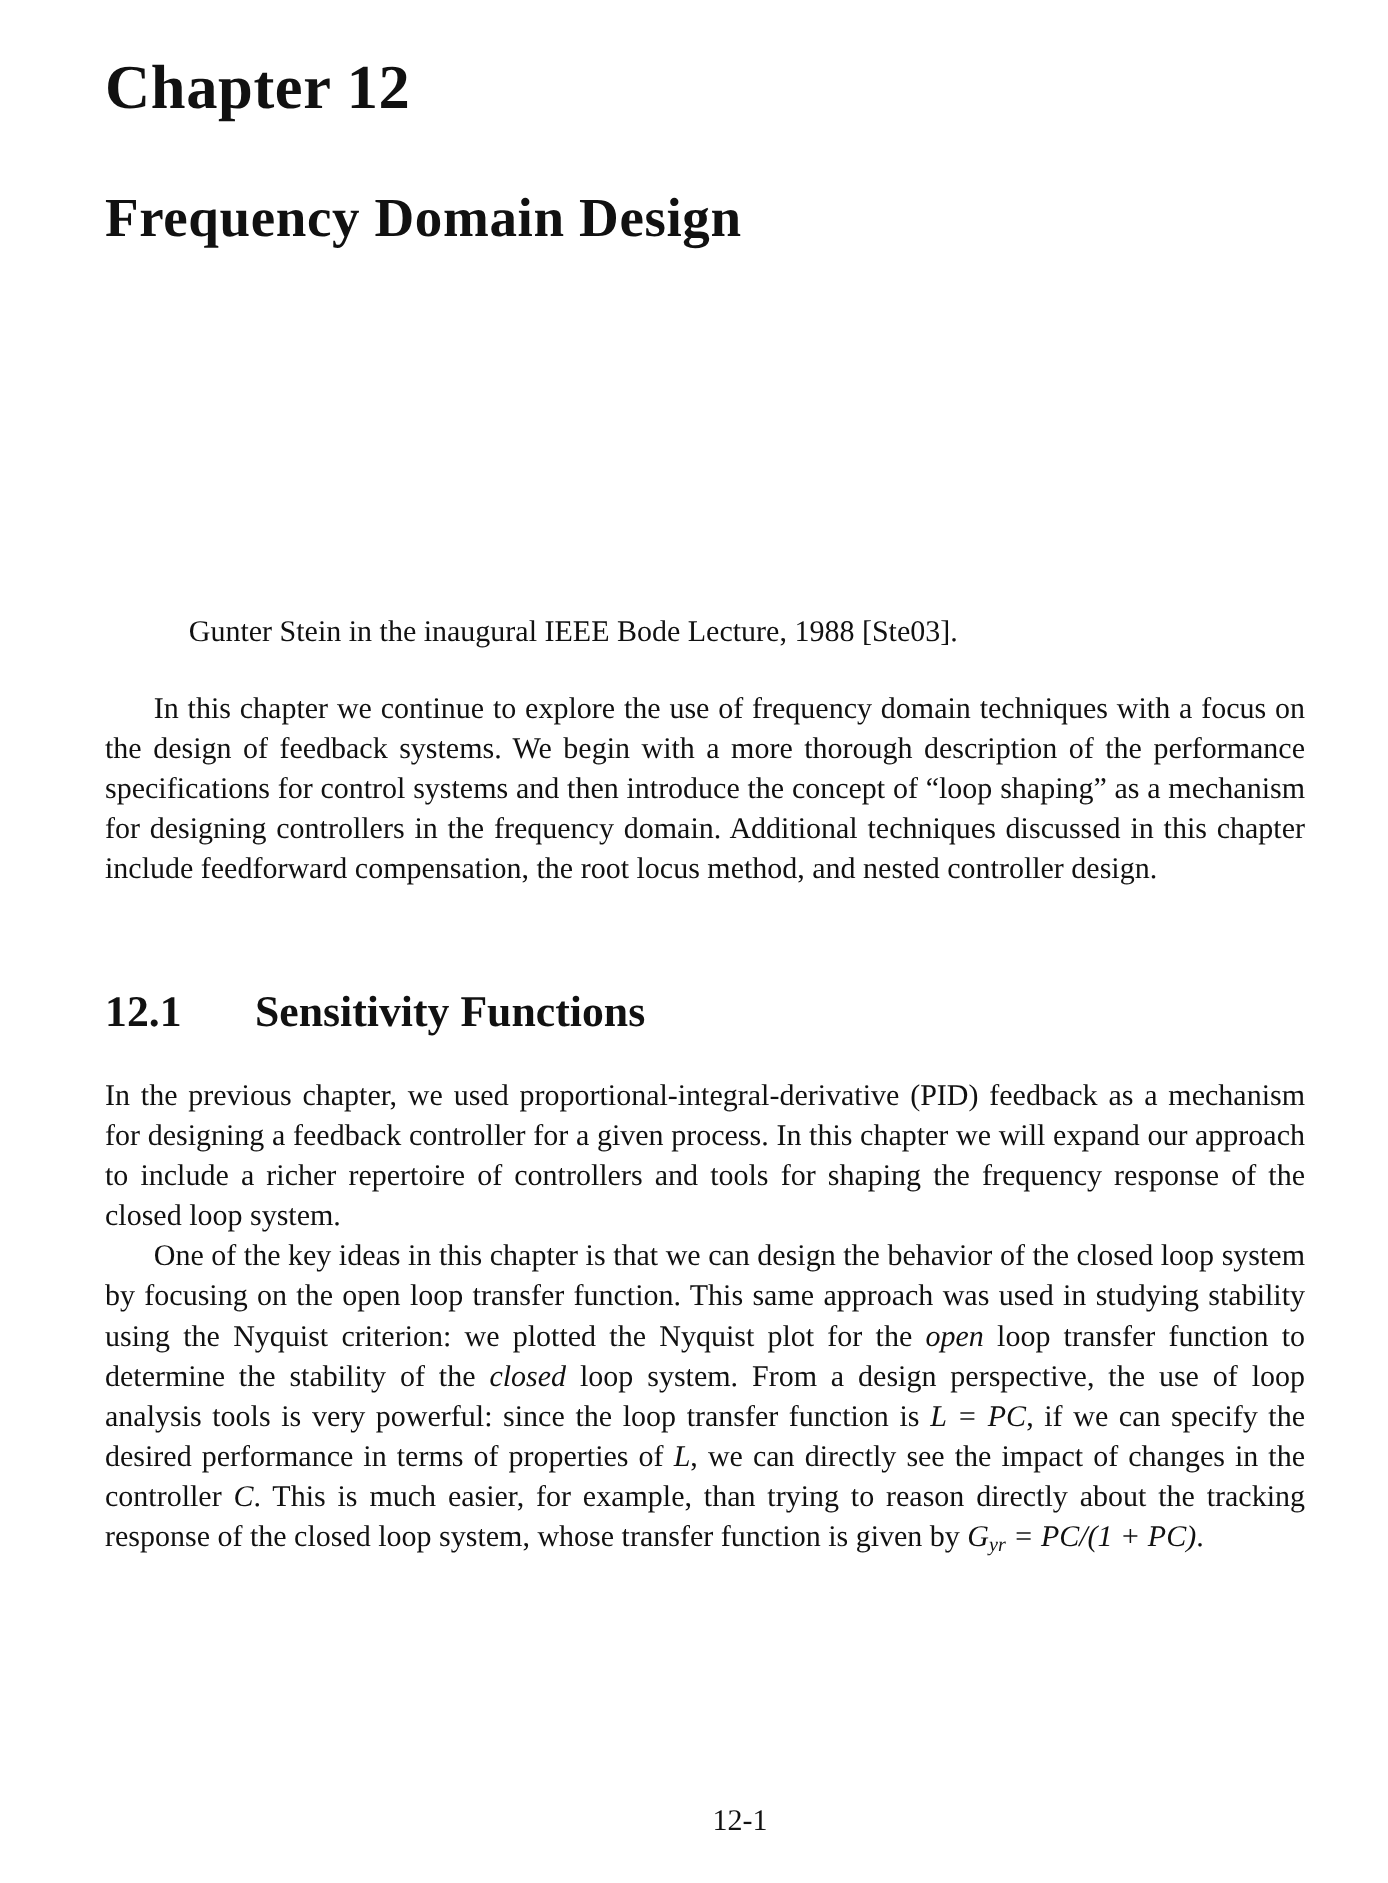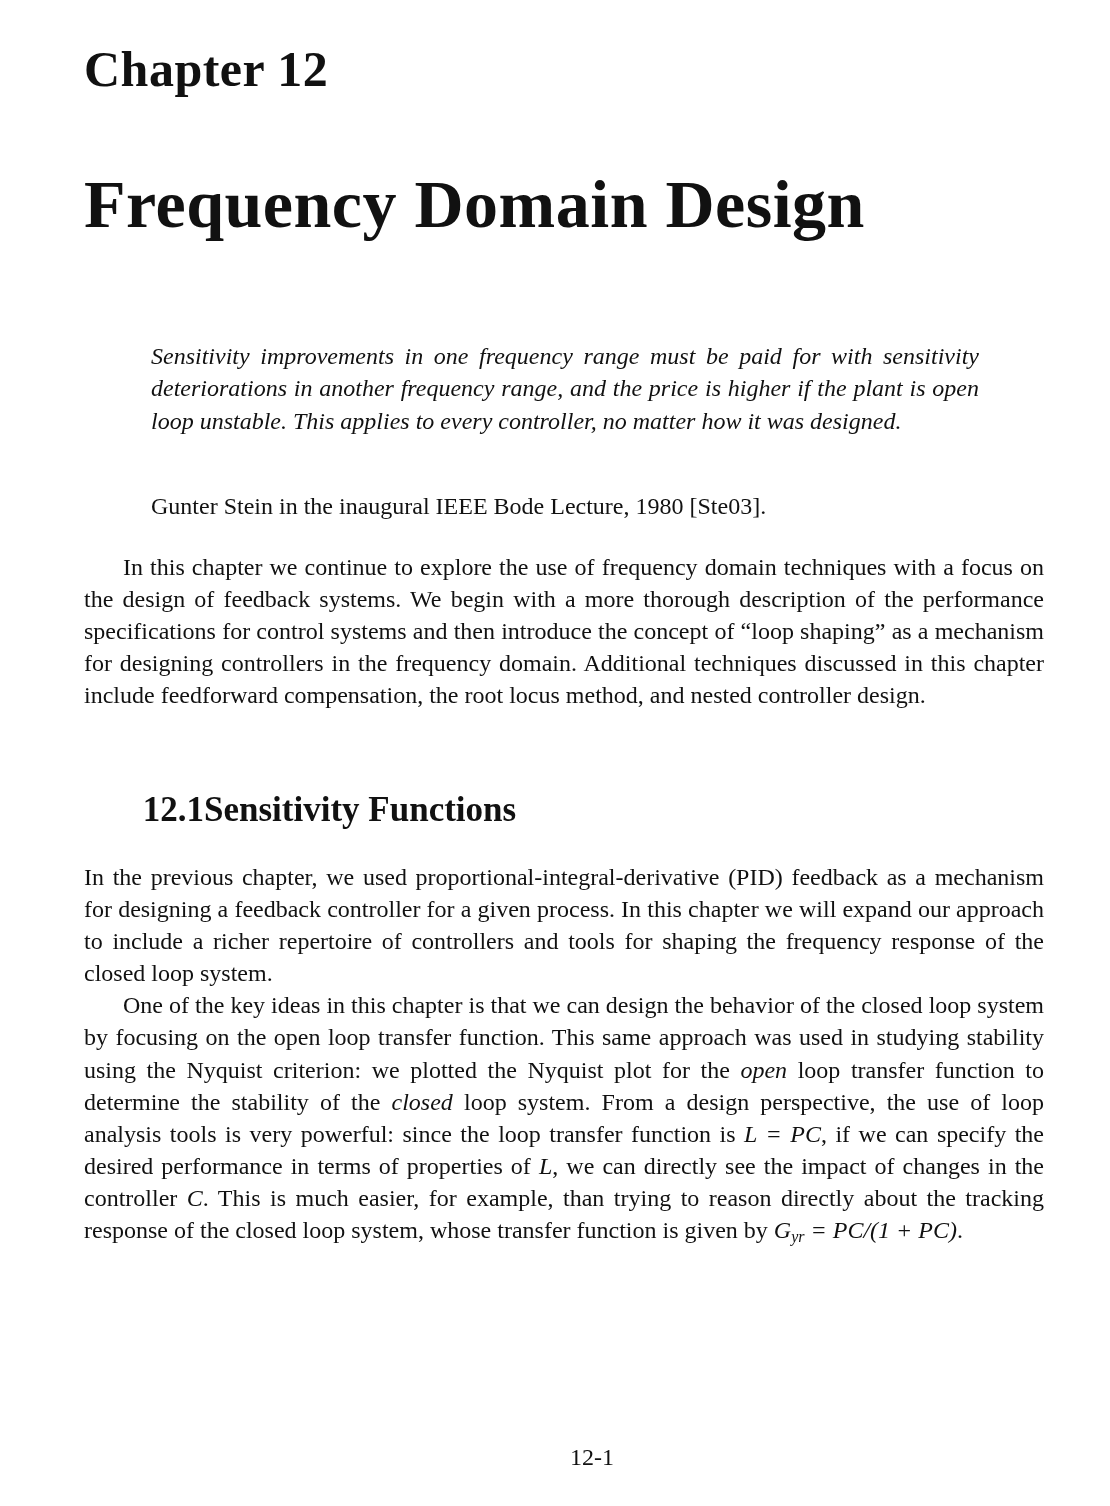--- a/index.html
+++ b/index.html
@@ -7,22 +7,22 @@
       width: 1110px; height: 1506px; position: relative; overflow: hidden;
       font-family: "Liberation Serif", "DejaVu Serif", serif;
       color: #111111;
     }
     .page { position: absolute; left: 0; top: 0; width: 1110px; height: 1154px; }
     .chapter-label {
       position: absolute; left: 84px; top: 44px;
       font-size: 50px; font-weight: bold; letter-spacing: 0.5px; line-height: 1;
     }
     .chapter-title {
-      position: absolute; left: 84px; top: 170px;
-      font-size: 68px; font-weight: bold; letter-spacing: 0.5px; line-height: 1;
+      position: absolute; left: 84px; top: 153px;
+      font-size: 44px; font-weight: bold; letter-spacing: 0.5px; line-height: 1;
     }
     .epigraph {
       position: absolute; left: 151px; top: 340px; width: 828px;
       font-size: 24px; line-height: 32.4px; font-style: italic;
       text-align: justify; text-align-last: left;
     }
     .epigraph-attrib {
       position: absolute; left: 151px; top: 490px; width: 828px;
       font-size: 24px; line-height: 32px;
     }
@@ -31,40 +31,39 @@
       font-size: 24px; line-height: 32.1px;
       text-align: justify; hyphens: manual;
     }
     .para p { margin: 0; text-indent: 39px; }
     .para p.noindent { text-indent: 0; }
     .intro { top: 551px; }
     .section-heading {
       position: absolute; left: 84px; top: 792px;
       font-size: 35px; font-weight: bold; line-height: 1;
     }
-    .section-heading .num { display: inline-block; width: 120px; text-align: right; }
+    .section-heading .num { display: inline-block; width: 120px; }
     .body { top: 861px; }
     .page-number {
       position: absolute; left: 0; width: 1110px; top: 1444px;
       text-align: center; font-size: 24px; padding-left: 37px;
     }
     em, i { font-style: italic; }
     .math { font-style: italic; }
     sub { font-size: 16px; vertical-align: -4px; line-height: 0; }
   </style>
 </head>
 <body>
 
 <div class="page">
 
   <div class="chapter-label">Chapter 12</div>
   <div class="chapter-title">Frequency Domain Design</div>
 
-  <div class="epigraph">Sensitivity improvements in one frequency range must be paid for with sensitivity deteriorations in another frequency range, and the price is higher if the plant is open loop unstable. This applies to every controller, no matter how it was designed.</div>
-  <div class="epigraph-attrib">Gunter Stein in the inaugural IEEE Bode Lecture, 1980 [Ste03].</div>
+  <div class="epigraph-attrib">Gunter Stein in the inaugural IEEE Bode Lecture, 1988 [Ste03].</div>
 
   <div class="para intro">
     <p>In this chapter we continue to explore the use of frequency domain techniques with a focus on the design of feedback systems. We begin with a more thorough description of the performance specifications for control systems and then introduce the concept of “loop shaping” as a mechanism for designing controllers in the fre­quency domain. Additional techniques discussed in this chapter include feedforward compensation, the root locus method, and nested controller design.</p>
   </div>
 
   <div class="section-heading">
     <span class="num">12.1</span><span>Sensitivity Functions</span>
   </div>
 
   <div class="para body">

